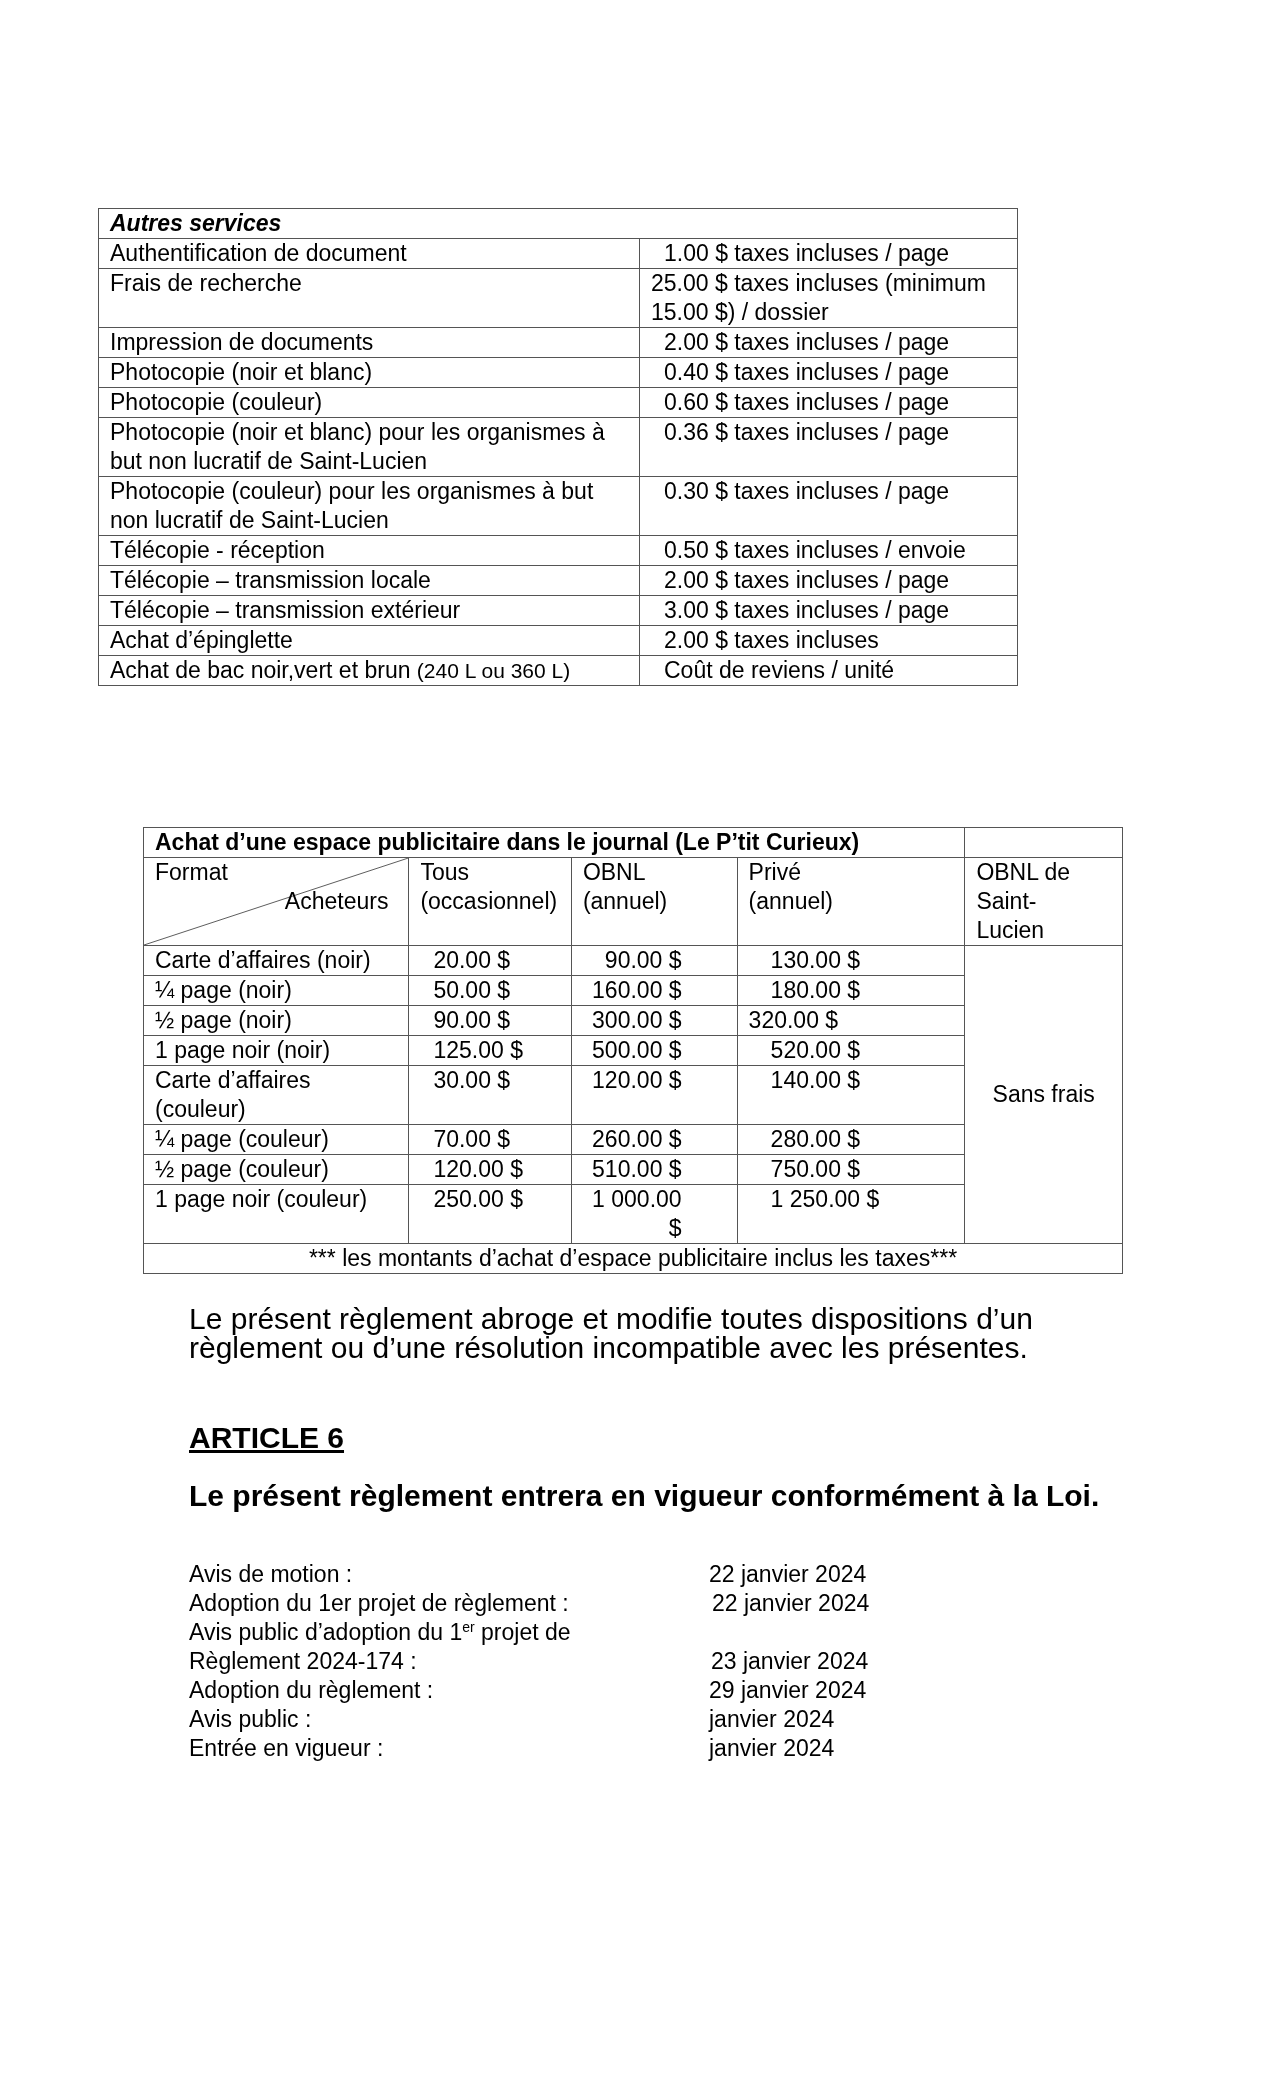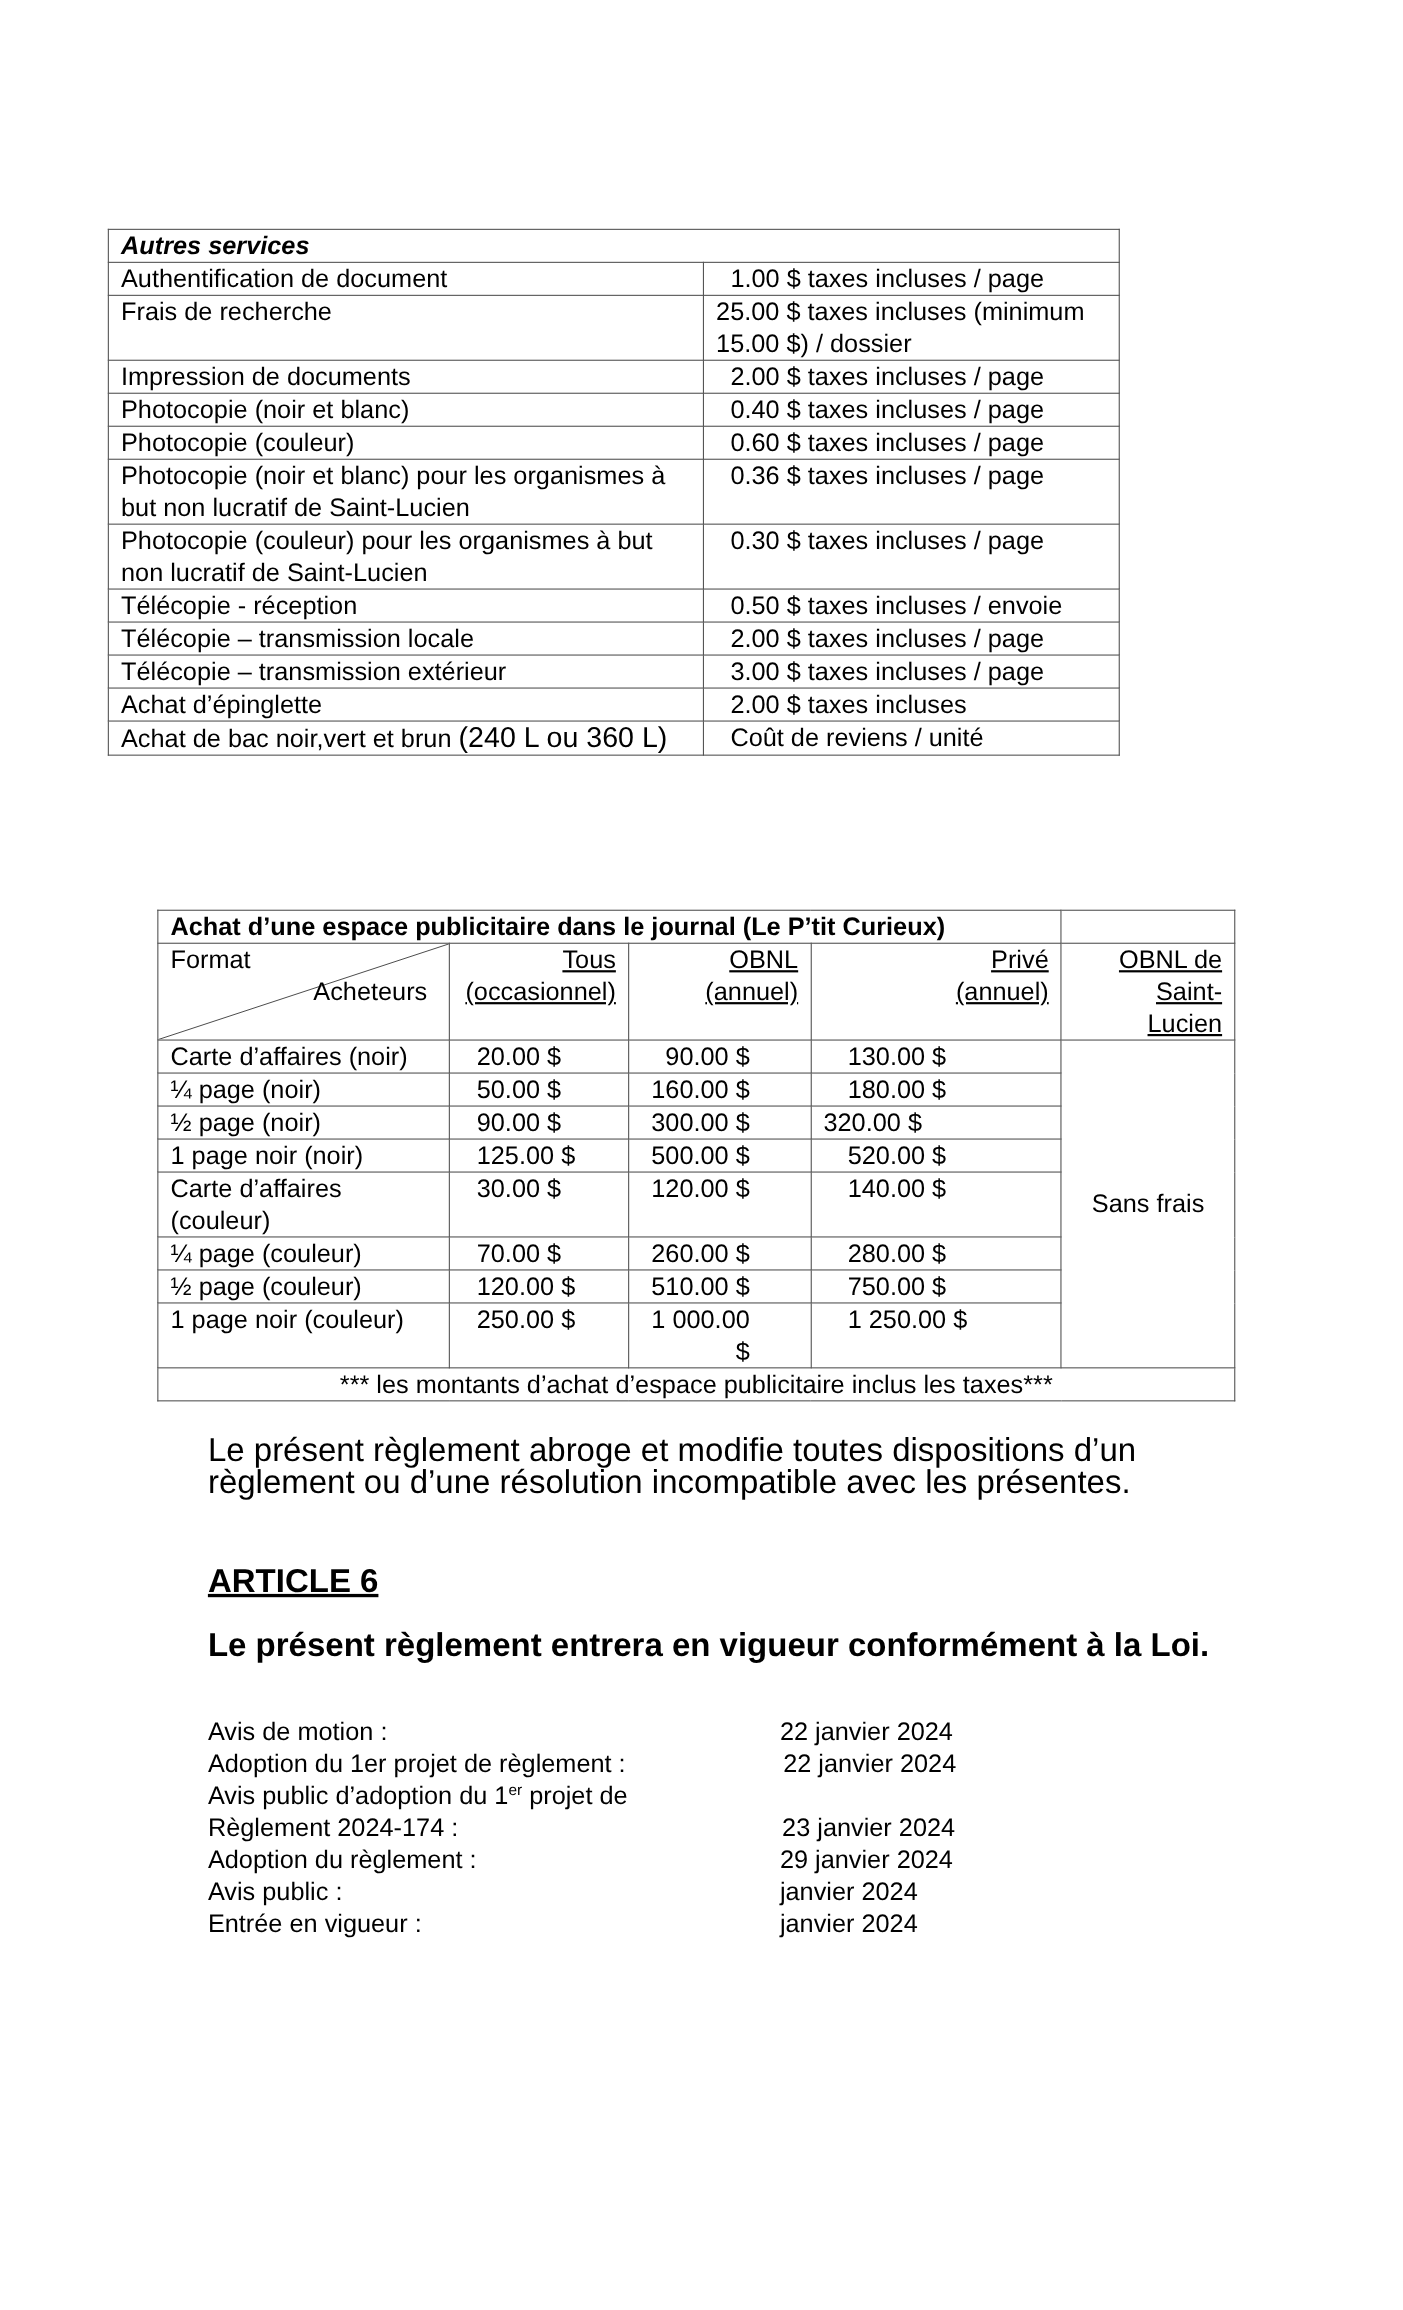--- a/index.html
+++ b/index.html
@@ -12,26 +12,26 @@
   table { border-collapse: collapse; position: absolute; font-size: 23px; line-height: 29px; }
   td { border: 1.5px solid #555; padding: 0 11px; vertical-align: top; }
 
   
   #t1 { left: 98px; top: 208px; width: 920px; }
   #t1 td.c1 { width: 518px; margin-left: 38px; }
   #t1 td.c2 { padding-left: 24px; }
   #t1 td.c2.wide { padding-left: 11px; }
   #t1 td.mid { vertical-align: middle; }
   #t1 .hdr { font-weight: bold; font-style: italic; }
-  #t1 small.sm { font-size: 26px; }
+  #t1 small.sm { font-size: 21px; }
 
   
   #t2 { left: 143px; top: 827px; width: 980px; }
   #t2 .hdr { font-weight: bold; }
-  #t2 td.center { text-align: right; text-decoration: underline; }
+  #t2 td.center { text-align: left; }
   #t2 .diag { position: relative; height: 87px; padding: 0; }
   #t2 .diag svg { position: absolute; left: 0; top: 0; width: 100%; height: 100%; }
   #t2 .diag .fmt { position: absolute; left: 11px; top: 0; }
   #t2 .diag .ach { position: absolute; right: 20px; top: 29px; }
   #t2 td.sans { vertical-align: middle; text-align: center; }
   #t2 td.note { text-align: center; }
   .col-fmt { width: 260px; }
   .col-tous { width: 136px; }
   .col-obnl { width: 140px; }
   .col-prive { width: 201px; }

